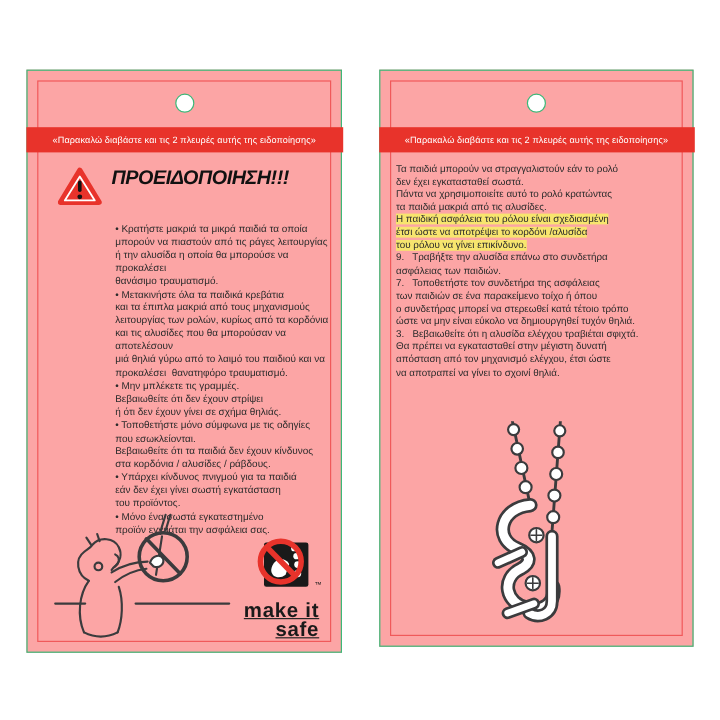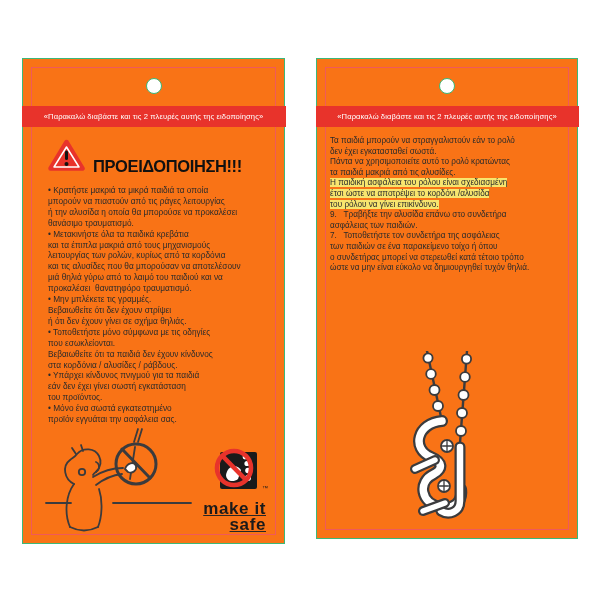--- a/index.html
+++ b/index.html
@@ -9,21 +9,21 @@
     width: 600px; height: 600px;
     background: #ffffff;
     font-family: "Liberation Sans", sans-serif;
     color: #262626;
     overflow: hidden;
   }
   .tag {
     position: absolute;
     top: 58px;
     border: 1.5px solid #3cb878;
-    background: #f97316;
+    background: #fca5a5;
     padding-left: 39px;
   }
   .tag-left  { left: 22px;  width: 263px; height: 486px; }
   .tag-right { left: 316px; width: 262px; height: 481px; }
   .red-inner {
     position: absolute;
     left: 8px; right: 8px; top: 8px; bottom: 8px;
     border: 1.5px solid #f0595a;
   }
   .hole {
@@ -42,37 +42,37 @@
     background: #e8332b;
     color: #ffffff;
     font-size: 7.6px;
     letter-spacing: 0.1px;
     display: flex; align-items: center; justify-content: center;
     text-align: center;
   }
   .title-row {
     position: absolute;
     left: 25px; top: 80px;
-    display: flex; align-items: flex-end; gap: 8px;
+    display: flex; align-items: flex-start; gap: 8px; font-style: italic;
   }
   .warn-title {
     font-size: 16.5px;
     font-weight: bold;
     letter-spacing: -0.4px;
     color: #111111;
     white-space: nowrap;
   }
   .bullets {
     position: absolute;
     left: 25px; top: 126px; right: 10px;
     font-size: 8.3px;
     line-height: 10.9px;
     color: #2b2b2b;
   }
-  .bullets > div { white-space: pre-wrap; }
+  .bullets > div { white-space: pre-wrap; margin-left: 48px; }
   .body-text {
     position: absolute;
     left: 13px; top: 77px; right: 0;
     font-size: 8.2px;
     line-height: 10.6px;
     color: #2b2b2b;
   }
   .body-text > div { white-space: pre-wrap; }
   .hl {
     background: #f7e56e;
@@ -213,20 +213,24 @@
 τα παιδιά μακριά από τις αλυσίδες.</div>
       <div><span class="hl">Η παιδική ασφάλεια του ρόλου είναι σχεδιασμένη
 έτσι ώστε να αποτρέψει το κορδόνι /αλυσίδα
 του ρόλου να γίνει επικίνδυνο.</span></div>
       <div>9.   Τραβήξτε την αλυσίδα επάνω στο συνδετήρα
 ασφάλειας των παιδιών.</div>
       <div>7.   Τοποθετήστε τον συνδετήρα της ασφάλειας
 των παιδιών σε ένα παρακείμενο τοίχο ή όπου
 ο συνδετήρας μπορεί να στερεωθεί κατά τέτοιο τρόπο
 ώστε να μην είναι εύκολο να δημιουργηθεί τυχόν θηλιά.</div>
+      <div>3.   Βεβαιωθείτε ότι η αλυσίδα ελέγχου τραβιέται σφιχτά.
+Θα πρέπει να εγκατασταθεί στην μέγιστη δυνατή
+απόσταση από τον μηχανισμό ελέγχου, έτσι ώστε
+να αποτραπεί να γίνει το σχοινί θηλιά.</div>
     </div>
 
     <div class="tensioner-illus">
       <svg width="122" height="182" viewBox="0 0 122 182" fill="none" stroke="#3b3b3d" stroke-width="1.8" stroke-linecap="round" stroke-linejoin="round">
 
         <path d="M40 0 L54 66" stroke-width="2.4"></path>
         <circle cx="41" cy="7" r="4.6" fill="#ffffff"></circle>
         <circle cx="44" cy="23" r="4.8" fill="#ffffff"></circle>
         <circle cx="47.5" cy="39" r="5" fill="#ffffff"></circle>
         <circle cx="51" cy="55" r="5" fill="#ffffff"></circle>

